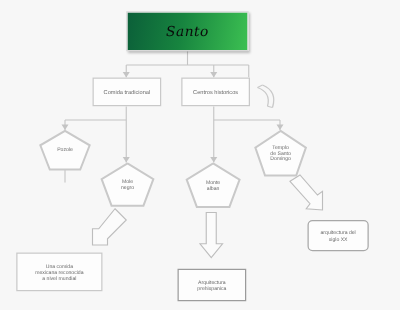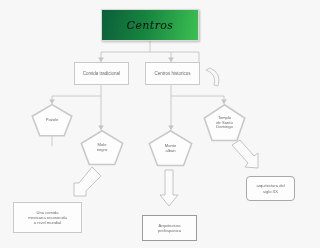--- a/index.html
+++ b/index.html
@@ -106,21 +106,21 @@
       <polygon points="165,170 173,170 173,195 178,195 169,206 160,195 165,195" fill="#fbfbfb" stroke="#bdbdbd" stroke-width="0.9"></polygon>
     </g>
 
     <g>
       <polygon points="232,145 240,140 254,156 258,153 258,168 245,167 248,163" fill="#fbfbfb" stroke="#bdbdbd" stroke-width="0.9"></polygon>
     </g>
   </svg>
 
   <div class="node banner" style="left:101px;top:9px;width:98px;height:32px;
               background:linear-gradient(100deg,#0b5f39 0%,#17843f 45%,#3cc052 100%);">
-    <span class="title" style="font-size:11px;">Centros</span>
+    <span class="title" style="font-size:11px;">Santo</span>
   </div>
 
   <div class="node rect" style="left:74px;top:62px;width:55px;height:23px;">
     <span class="txt f45">Comida tradicional</span>
   </div>
 
   <div class="node rect" style="left:145px;top:62px;width:55px;height:23px;">
     <span class="txt f45">Centros historicos</span>
   </div>
 

